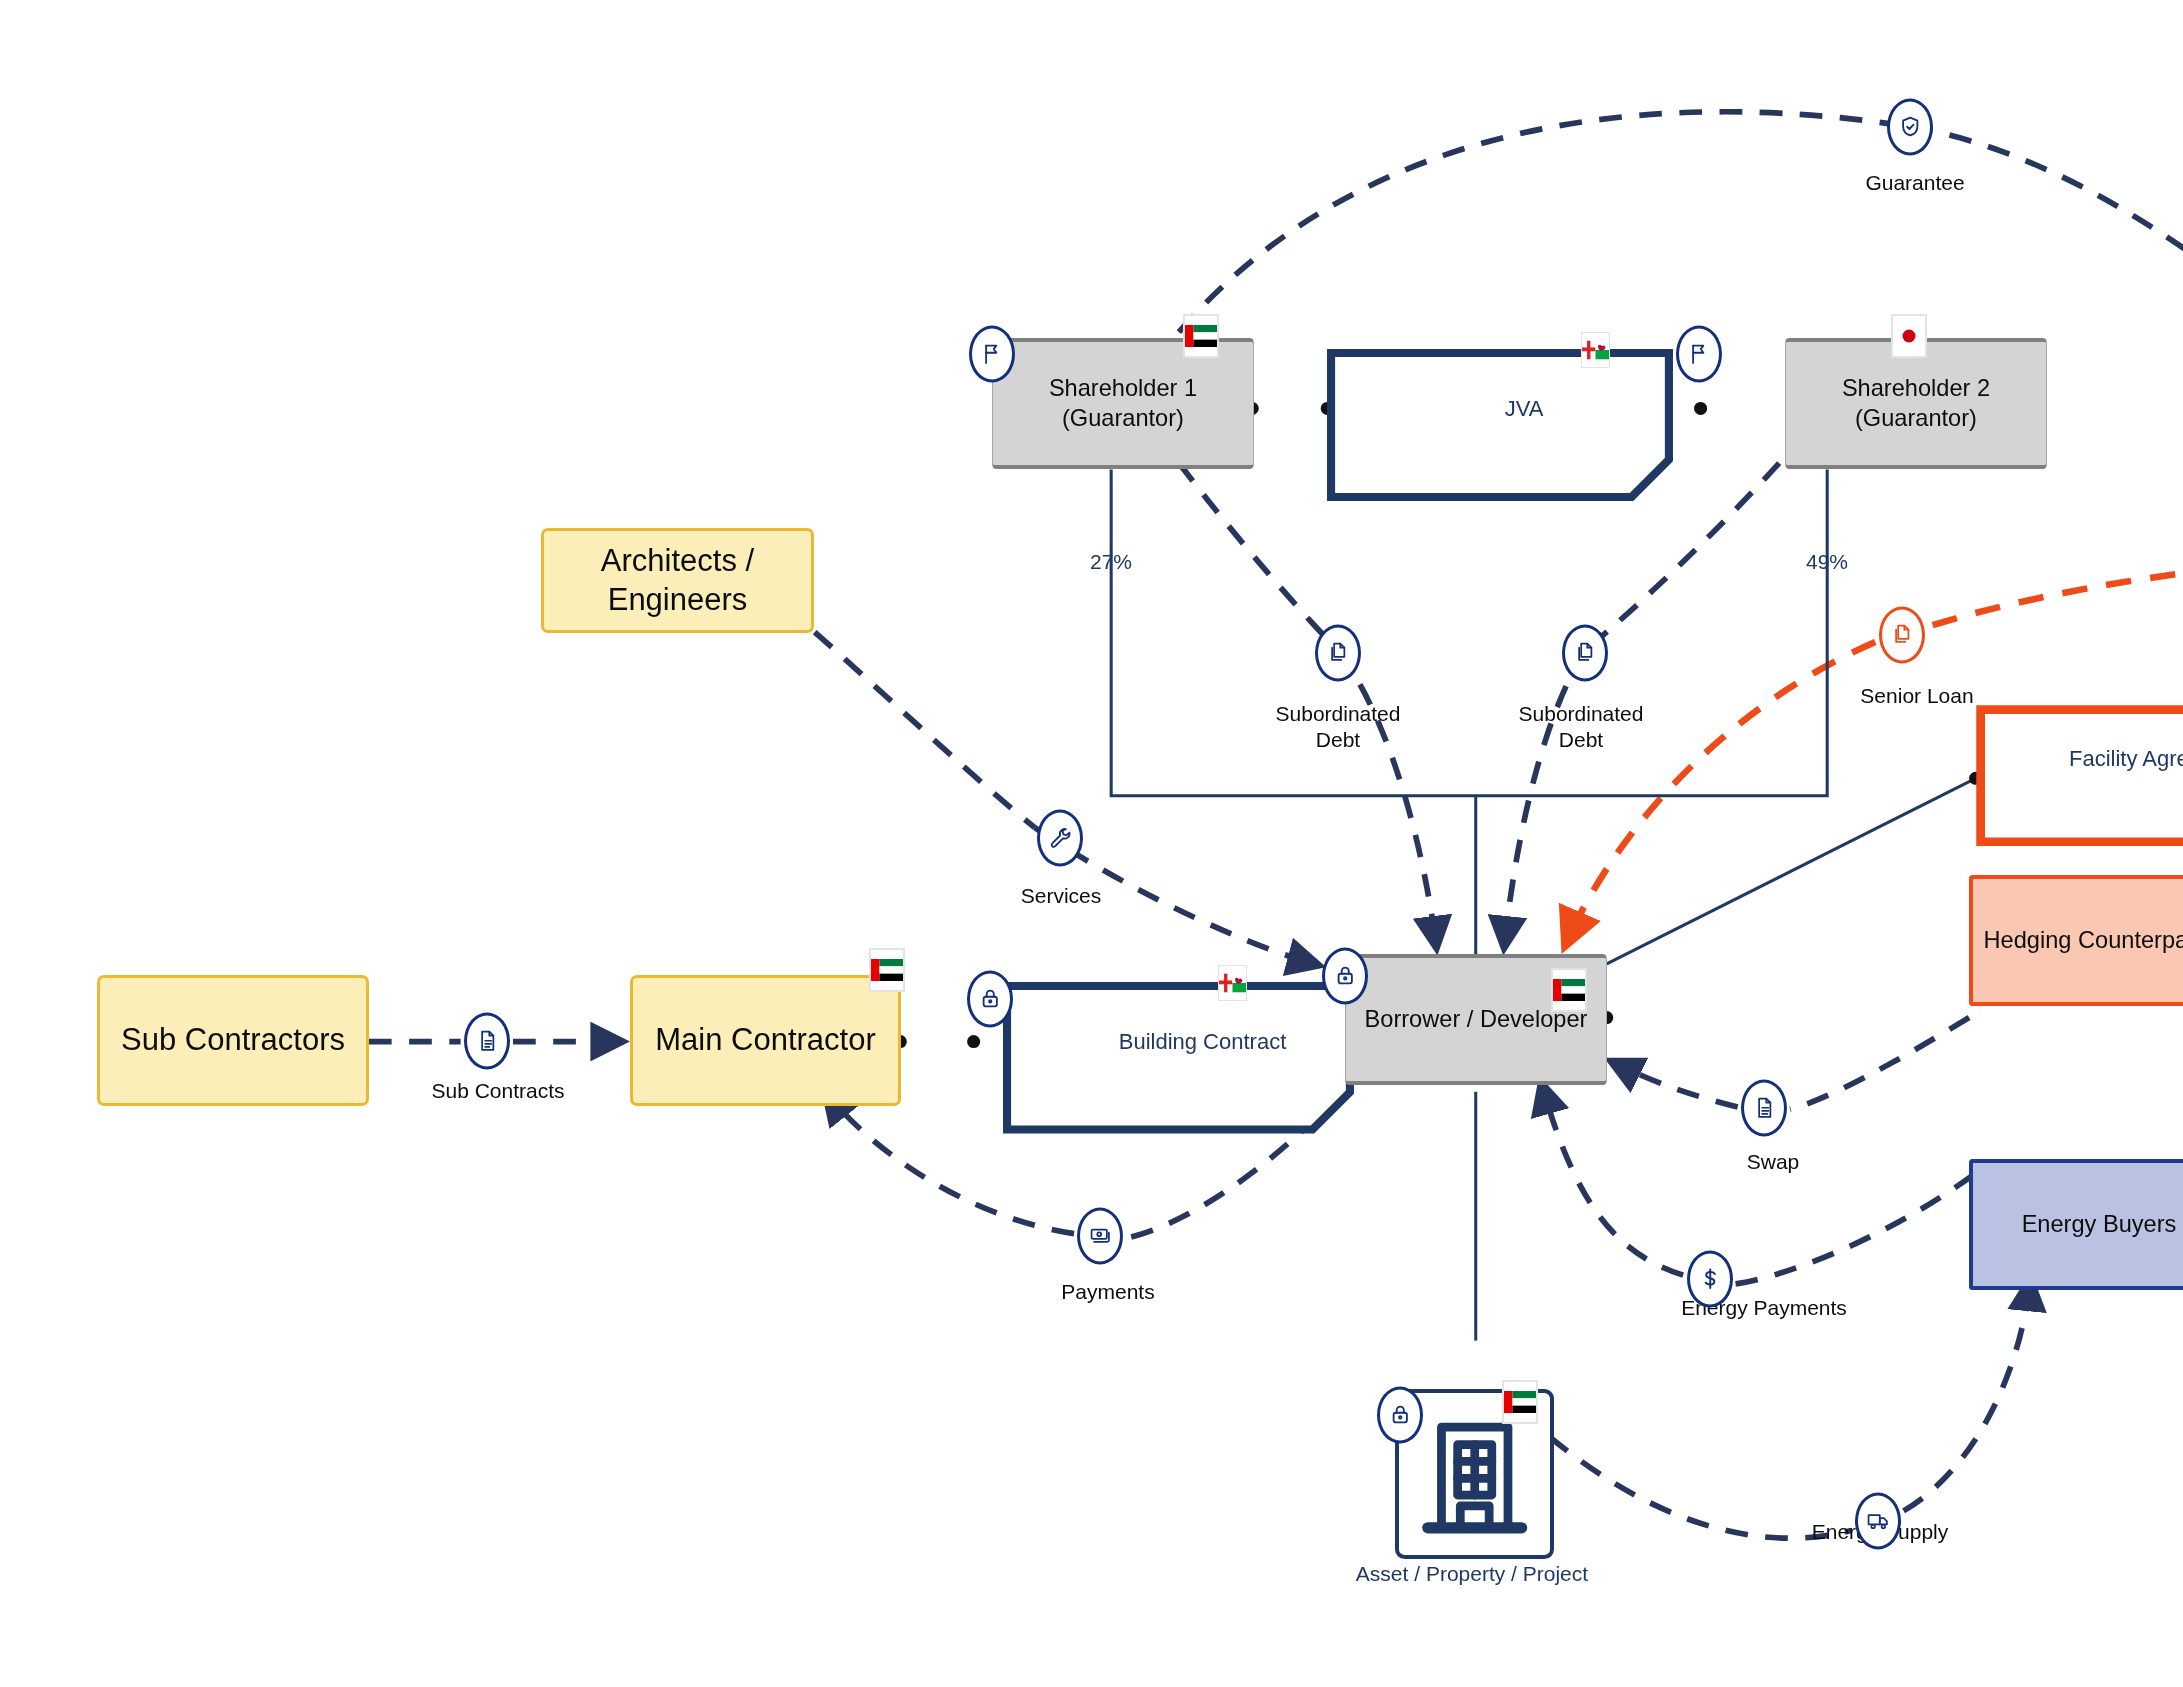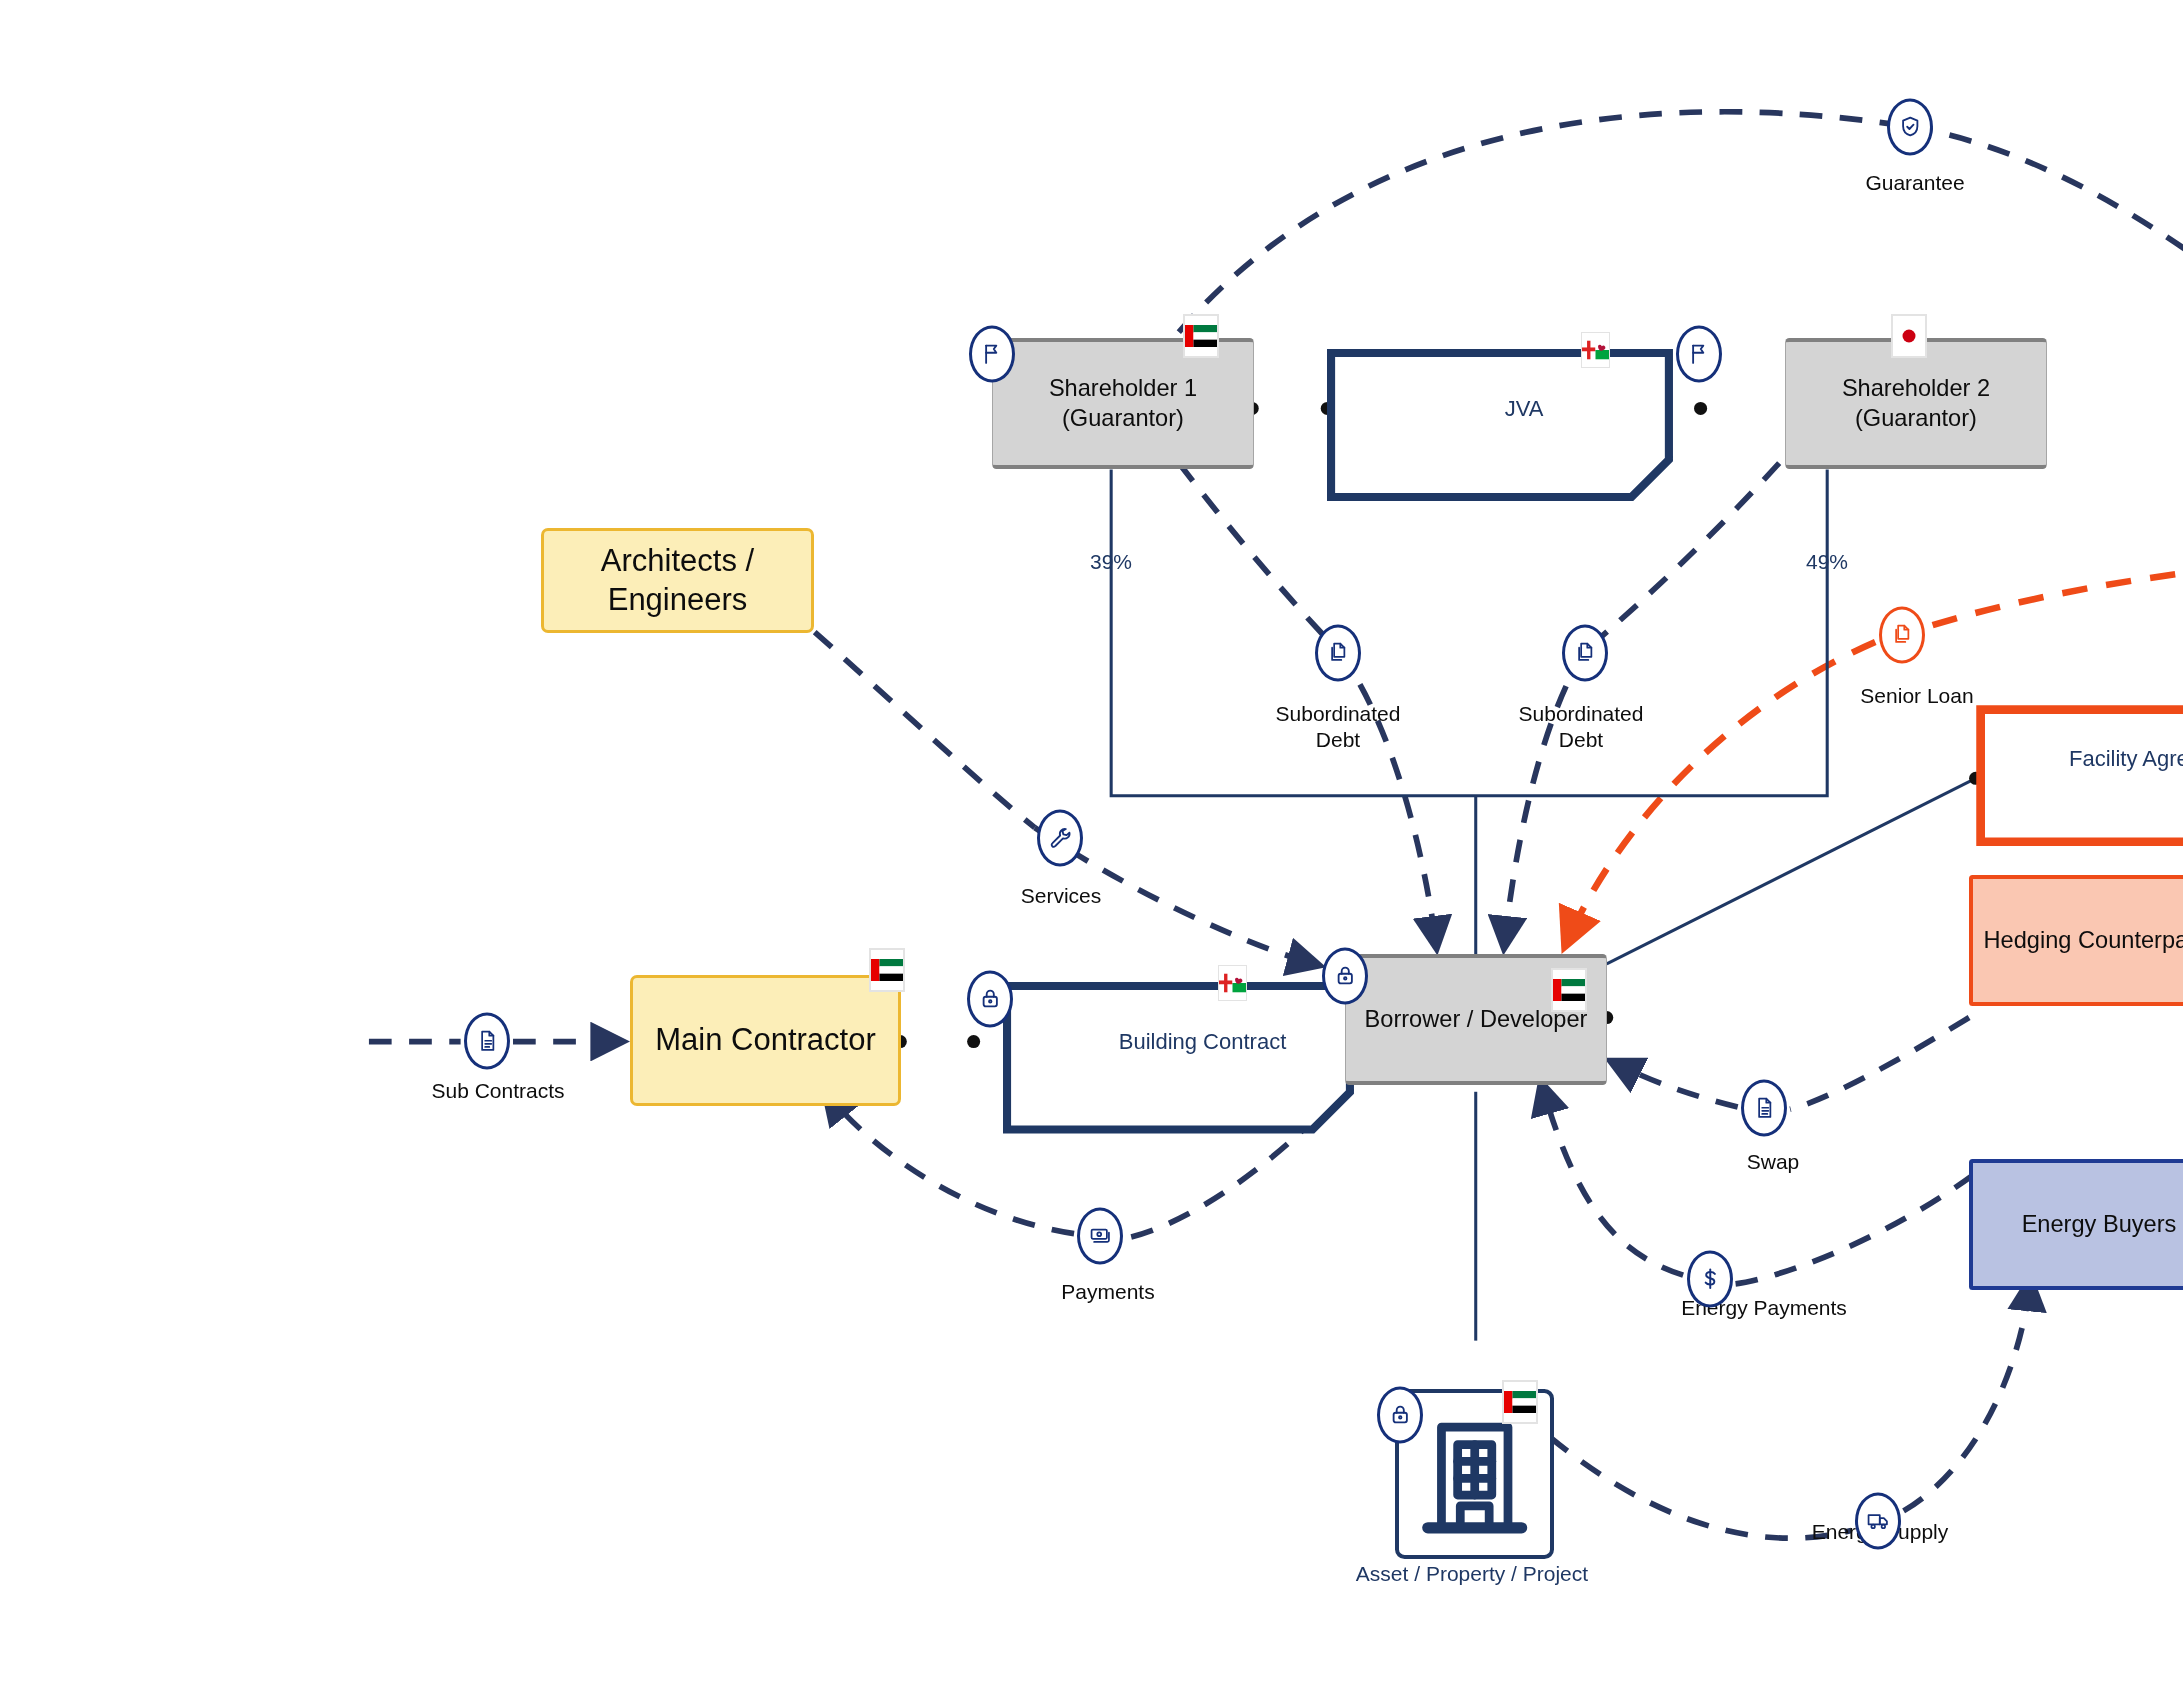--- a/index.html
+++ b/index.html
@@ -166,20 +166,23 @@
 
   <div class="node n-blue" style="left:1969px;top:1159px;width:260px;height:131px;">
     <span class="lbl">Energy Buyers</span>
   </div>
 
   <div class="node n-yellow" style="left:541px;top:528px;width:273px;height:105px;">
     <span class="lbl">Architects /
 Engineers</span>
   </div>
 
+  <div class="node n-yellow" style="left:97px;top:975px;width:272px;height:131px;">
+    <span class="lbl">Sub Contractors</span>
+  </div>
 
   <div class="node n-yellow" style="left:630px;top:975px;width:271px;height:131px;">
     <span class="lbl">Main Contractor</span>
   </div>
 
   <div class="asset" style="left:1395px;top:1389px;width:151px;height:162px;">
     <svg viewBox="0 0 345 370" style="width:100%;height:100%;">
       <g fill="none" stroke="#1f3864" stroke-width="20" stroke-linejoin="round" stroke-linecap="round">
         <rect x="97" y="78" width="152" height="230"></rect>
         <rect x="134" y="118" width="78" height="115"></rect>
@@ -384,17 +387,17 @@
   <div class="etext" style="left:1917px;top:683px;">Senior Loan</div>
   <div class="etext" style="left:1061px;top:883px;">Services</div>
   <div class="etext" style="left:498px;top:1078px;">Sub Contracts</div>
   <div class="etext" style="left:1108px;top:1279px;">Payments</div>
   <div class="etext" style="left:1773px;top:1149px;">Swap</div>
   <div class="etext" style="left:1716px;top:1295px;margin-left:48px;">Energy Payments</div>
   <div class="etext" style="left:1880px;top:1519px;">Energy Supply</div>
 
   <div class="etext navy" style="left:1472px;top:1561px;">Asset / Property / Project</div>
 
-  <div class="pct" style="left:1111px;top:550px;">39%</div>
+  <div class="pct" style="left:1111px;top:550px;">27%</div>
   <div class="pct" style="left:1827px;top:550px;">49%</div>
 
 </div>
 
 
 </body></html>

